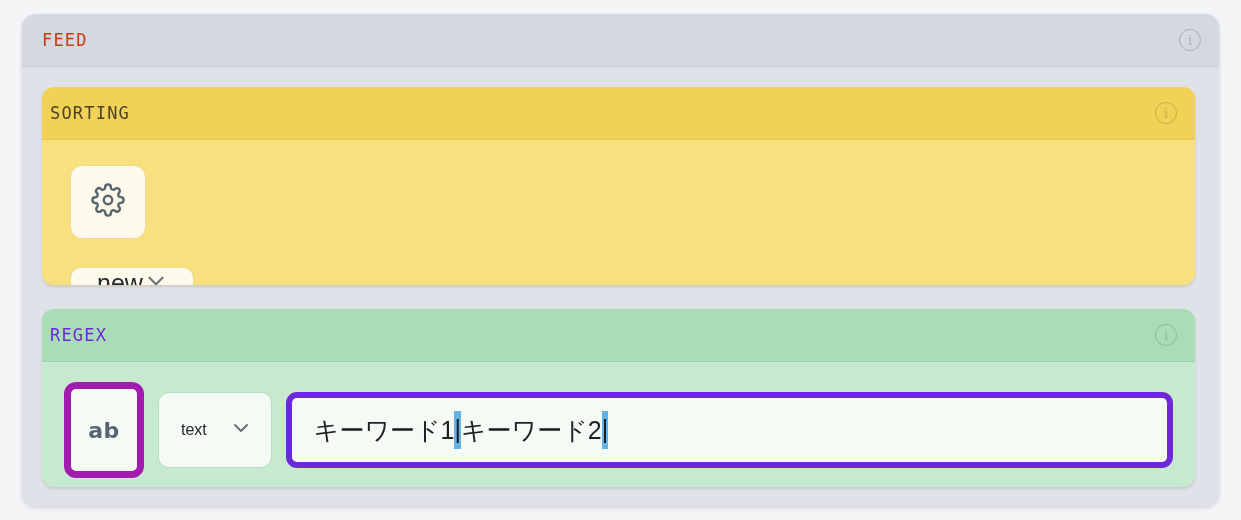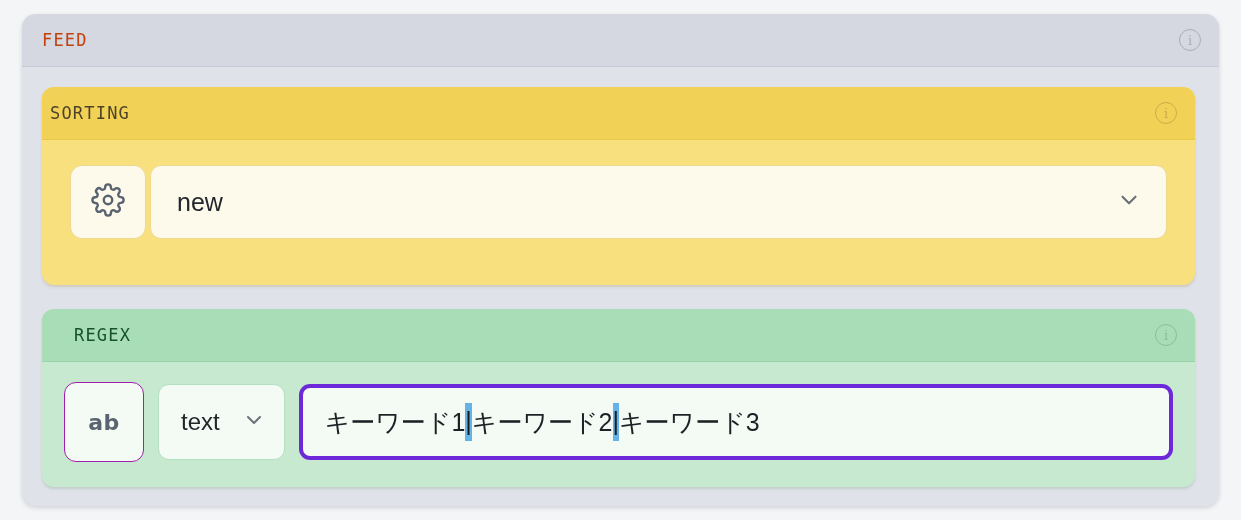--- a/index.html
+++ b/index.html
@@ -82,63 +82,64 @@
     margin-left: 8px;
     font-family: "DejaVu Sans Mono", "Liberation Mono", monospace;
     font-size: 17px;
     letter-spacing: 1.2px;
     color: #4e4326;
   }
   .sorting-body {
     display: flex;
     align-items: flex-start;
     padding: 25px 28px;
-    gap: 4px;
+    gap: 28px;
+    flex-direction: column;
   }
 
   
   .regex-card {
     width: 1153px;
     height: 178px;
     background: #c6e9cf;
     border-radius: 12px;
     box-shadow: 0 2px 3px rgba(80,130,95,.22);
     overflow: hidden;
   }
   .regex-header {
     position: relative;
     height: 53px;
     background: #a8ddb8;
     border-bottom: 1px solid #99d3aa;
     display: flex;
     align-items: center;
   }
   .regex-title {
-    margin-left: 32px;
+    margin-left: 8px;
     font-family: "DejaVu Sans Mono", "Liberation Mono", monospace;
     font-size: 17px;
     letter-spacing: 1.2px;
-    color: #14532d;
+    color: #6d28d9;
   }
   .regex-body {
     display: flex;
     align-items: center;
     padding: 20px 22px;
     gap: 14px;
   }
 
   
   .icon-btn {
     width: 76px; height: 74px;
     border-radius: 12px;
     display: flex; align-items: center; justify-content: center;
     cursor: pointer;
   }
   .icon-btn-sort  { background: #fdfaec; border: 1px solid #ecd98f; }
-  .icon-btn-regex { width: 80px; height: 80px; background: #f4fbf5; border: 1px solid #a21caf; }
+  .icon-btn-regex { width: 80px; height: 96px; background: #f4fbf5; border: 7px solid #a21caf; }
 
   .ab-glyph {
     font-family: "DejaVu Sans", sans-serif;
     font-weight: bold;
     font-size: 22px;
     letter-spacing: 0.5px;
     color: #5a6470;
   }
 
   
@@ -157,27 +158,27 @@
     padding: 0 24px 0 26px;
   }
   .select-regex {
     height: 76px;
     background: #f4fbf5;
     border: 1px solid #b5dfc1;
     padding: 0 18px 0 22px;
     gap: 22px;
   }
   .sel-text   { font-size: 25px; color: #23272c; }
-  .sel-label  { font-size: 24px; color: #23272c; }
+  .sel-label  { font-size: 16px; color: #23272c; }
 
   .text-input {
     flex: 1;
     height: 76px;
     background: #f4fbf5;
-    border: 4px solid #6d28d9;
+    border: 6px solid #6d28d9;
     border-radius: 11px;
     display: flex;
     align-items: center;
     padding: 0 22px;
     font-size: 25px;
     color: #1d2125;
     white-space: nowrap;
     overflow: hidden;
     cursor: text;
   }
@@ -250,20 +251,19 @@
             </svg>
           </span>
         </div>
 
 
         <div class="text-input">
           <span>キーワード1</span>
             <span class="sep">|</span>
             <span>キーワード2</span>
             <span class="sep">|</span>
-            <span>キーワード3</span>
         </div>
 
       </div>
     </div>
 
   </div>
 </div>
 
 </body></html>

